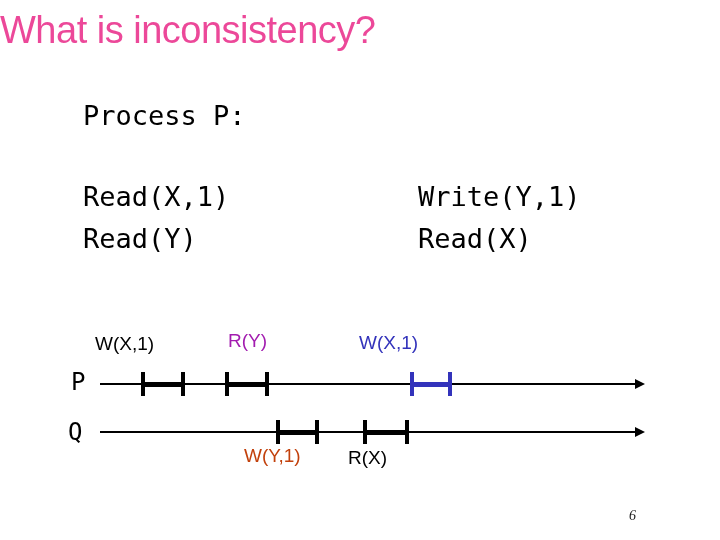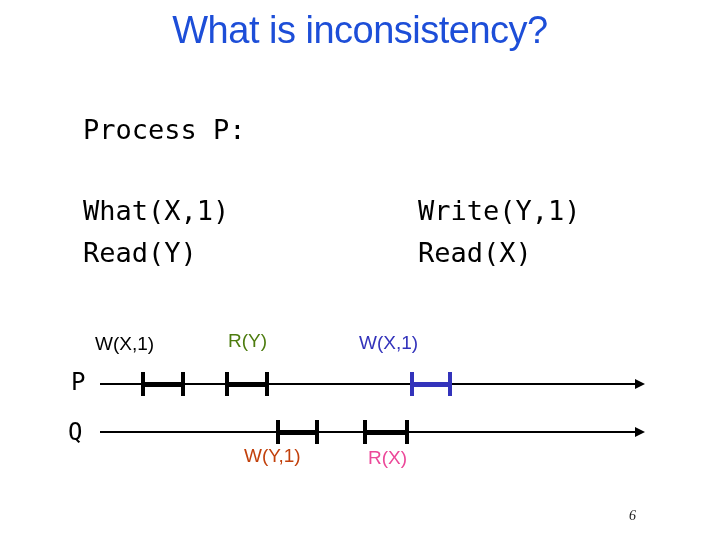--- a/index.html
+++ b/index.html
@@ -10,36 +10,34 @@
     height: 540px;
     background: #ffffff;
     overflow: hidden;
   }
 
   .title {
     position: absolute;
     top: 9px;
     left: 0;
     width: 100%;
-    text-align: center;
     font-family: "Liberation Sans", "DejaVu Sans", sans-serif;
     font-size: 38px;
     line-height: 1.15;
     letter-spacing: -0.5px;
-    color: #1d4ed8;
+    color: #ec4899;
   }
 
   .codeline {
     position: absolute;
     font-family: "DejaVu Sans Mono", "Liberation Mono", monospace;
     font-size: 27px;
     line-height: 1;
     color: #000;
     white-space: pre;
-    margin-top: 14px;
   }
   .col-p { left: 83px; }
   .col-q { left: 418px; }
   .row-name { top: 102px; }
   .row-op1  { top: 183px; }
   .row-op2  { top: 225px; text-align: right; }
 
   .timeline { position: absolute; left: 0; top: 0; width: 720px; height: 540px; }
 
   .track-label {
@@ -85,60 +83,60 @@
   }
 </style>
 </head>
 <body>
 
 <div class="slide">
 
   <div class="title">What is inconsistency?</div>
 
   <div class="codeline col-p row-name">Process P:</div>
-  <div class="codeline col-p row-op1">What(X,1)</div>
+  <div class="codeline col-p row-op1">Read(X,1)</div>
   <div class="codeline col-p row-op2">Read(Y)</div>
 
   <div class="codeline col-q row-op1">Write(Y,1)</div>
   <div class="codeline col-q row-op2">Read(X)</div>
 
   <div class="timeline" id="timeline">
       <div class="track-label" style="left: 71px; top: 370px;">P</div>
       <div class="axis" style="left: 100px; top: 383px; width: 536px;"></div>
       <div class="arrowhead" style="left: 635px; top: 379px;"></div>
       <div class="interval" style="left: 141px; top: 372px; width: 44px;">
         <div class="tick tick-l" style="background: rgb(0, 0, 0);"></div>
         <div class="bar" style="background: rgb(0, 0, 0);"></div>
         <div class="tick tick-r" style="background: rgb(0, 0, 0);"></div>
       </div>
       <div class="op-label" style="left: 95px; top: 334px; color: rgb(0, 0, 0);">W(X,1)</div>
       <div class="interval" style="left: 225px; top: 372px; width: 44px;">
         <div class="tick tick-l" style="background: rgb(0, 0, 0);"></div>
         <div class="bar" style="background: rgb(0, 0, 0);"></div>
         <div class="tick tick-r" style="background: rgb(0, 0, 0);"></div>
       </div>
-      <div class="op-label" style="left: 228px; top: 331px; color: #4d7c0f;">R(Y)</div>
+      <div class="op-label" style="left: 228px; top: 331px; color: #a21caf;">R(Y)</div>
       <div class="interval" style="left: 410px; top: 372px; width: 42px;">
         <div class="tick tick-l" style="background: rgb(51, 51, 187);"></div>
         <div class="bar" style="background: rgb(51, 51, 187);"></div>
         <div class="tick tick-r" style="background: rgb(51, 51, 187);"></div>
       </div>
       <div class="op-label" style="left: 359px; top: 333px; color: rgb(51, 51, 187);">W(X,1)</div>
       <div class="track-label" style="left: 68px; top: 420px;">Q</div>
       <div class="axis" style="left: 100px; top: 431px; width: 536px;"></div>
       <div class="arrowhead" style="left: 635px; top: 427px;"></div>
       <div class="interval" style="left: 276px; top: 420px; width: 43px;">
         <div class="tick tick-l" style="background: rgb(0, 0, 0);"></div>
         <div class="bar" style="background: rgb(0, 0, 0);"></div>
         <div class="tick tick-r" style="background: rgb(0, 0, 0);"></div>
       </div>
       <div class="op-label" style="left: 244px; top: 446px; color: #c2410c;">W(Y,1)</div>
       <div class="interval" style="left: 363px; top: 420px; width: 46px;">
         <div class="tick tick-l" style="background: rgb(0, 0, 0);"></div>
         <div class="bar" style="background: rgb(0, 0, 0);"></div>
         <div class="tick tick-r" style="background: rgb(0, 0, 0);"></div>
       </div>
-      <div class="op-label" style="left: 368px; top: 448px; color: #ec4899;">R(X)</div>
+      <div class="op-label" style="left: 348px; top: 448px; color: #000000;">R(X)</div>
     </div>
 
   <div class="page-number">6</div>
 
 </div>
 
 </body></html>

